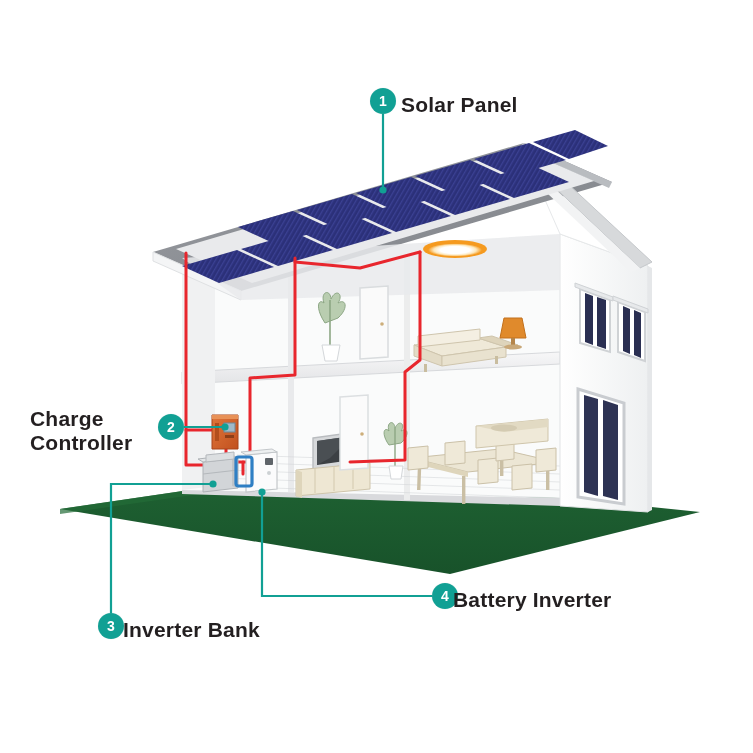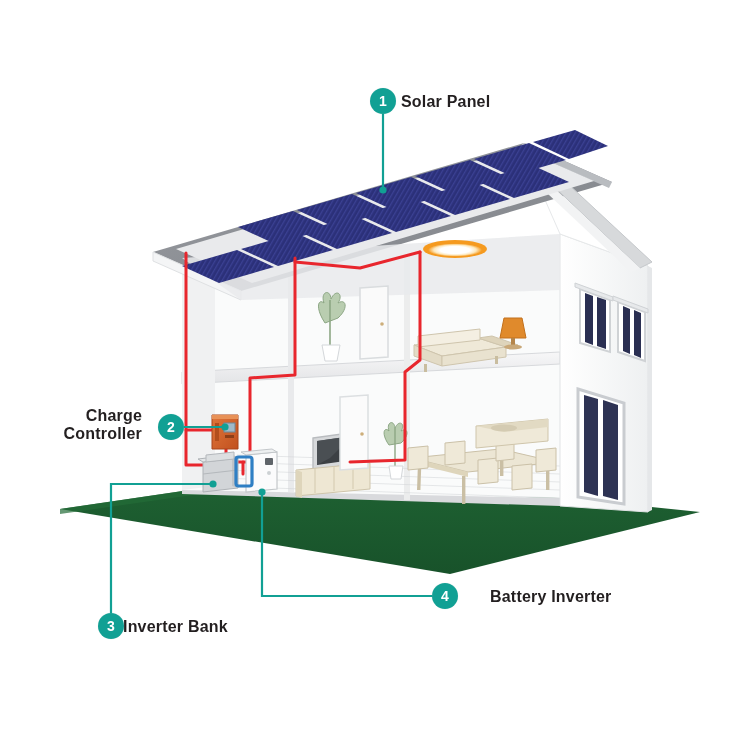--- a/index.html
+++ b/index.html
@@ -3,22 +3,22 @@
 <meta charset="utf-8">
 <title>Solar System House Diagram</title>
 <style>
   html,body{margin:0;padding:0;background:#ffffff;}
   body{width:753px;height:753px;overflow:hidden;
        font-family:"Liberation Sans","DejaVu Sans",sans-serif;}
   #stage{position:relative;width:753px;height:753px;background:#ffffff;}
   #scene{position:absolute;inset:0;}
   .lbl{position:absolute;font-weight:bold;color:#231f20;letter-spacing:.2px;
        white-space:nowrap;line-height:1.14;}
-  .lbl.sz{font-size:16px;}
-  .lbl.two{white-space:normal;text-align:right;width:112px;}
+  .lbl.sz{font-size:21px;}
+  .lbl.two{white-space:normal;text-align:left;width:112px;}
   .badge{position:absolute;width:26px;height:26px;border-radius:50%;
          background:#11a094;color:#ffffff;font-size:14px;font-weight:bold;
          display:flex;align-items:center;justify-content:center;
          box-shadow:0 0 0 .5px rgba(0,0,0,.04);}
 </style>
 </head>
 <body>
 
 <div id="stage">
 
@@ -294,16 +294,16 @@
     <div class="lbl sz two" style="left:30px;top:407px">Charge Controller</div>
   </div>
 
   <div>
     <div class="badge" style="left:98px;top:613px">3</div>
     <div class="lbl sz" style="left:123px;top:618px">Inverter Bank</div>
   </div>
 
   <div>
     <div class="badge" style="left:432px;top:583px">4</div>
-    <div class="lbl sz" style="left:490px;top:588px">Battery Inverter</div>
+    <div class="lbl sz" style="left:453px;top:588px">Battery Inverter</div>
   </div>
 
 </div>
 
 </body></html>

